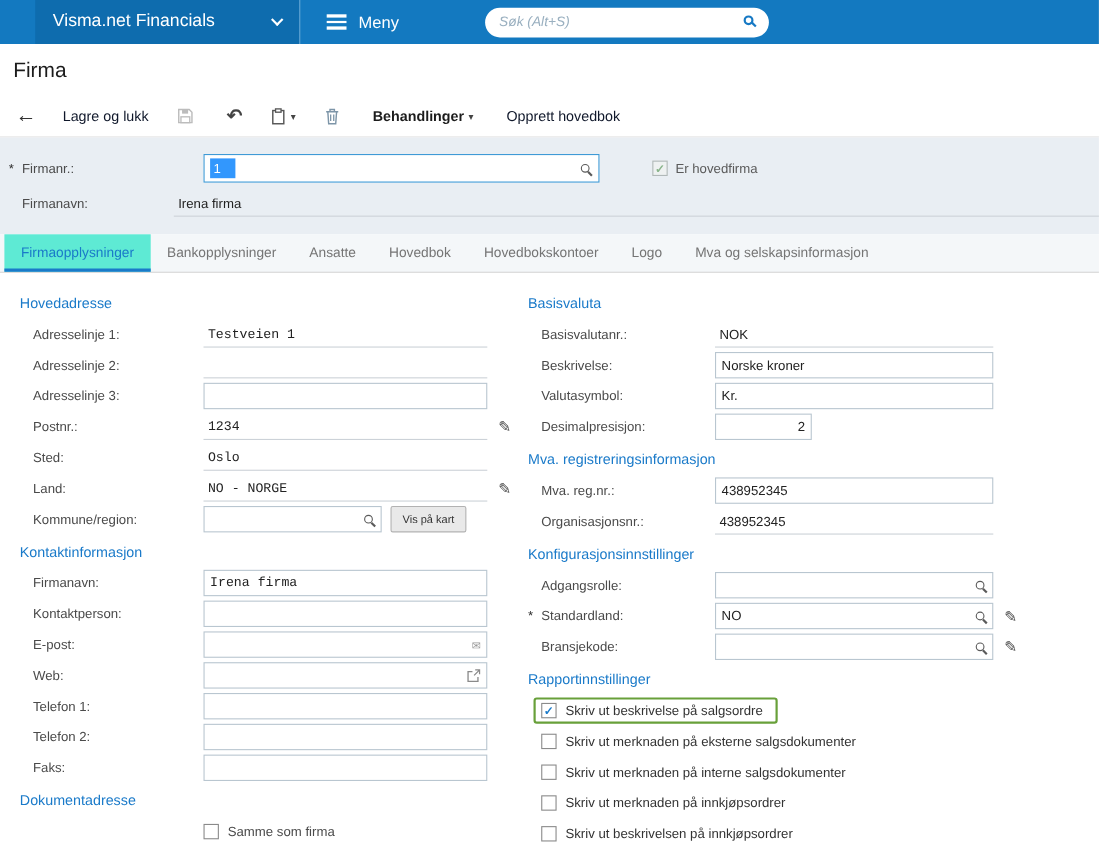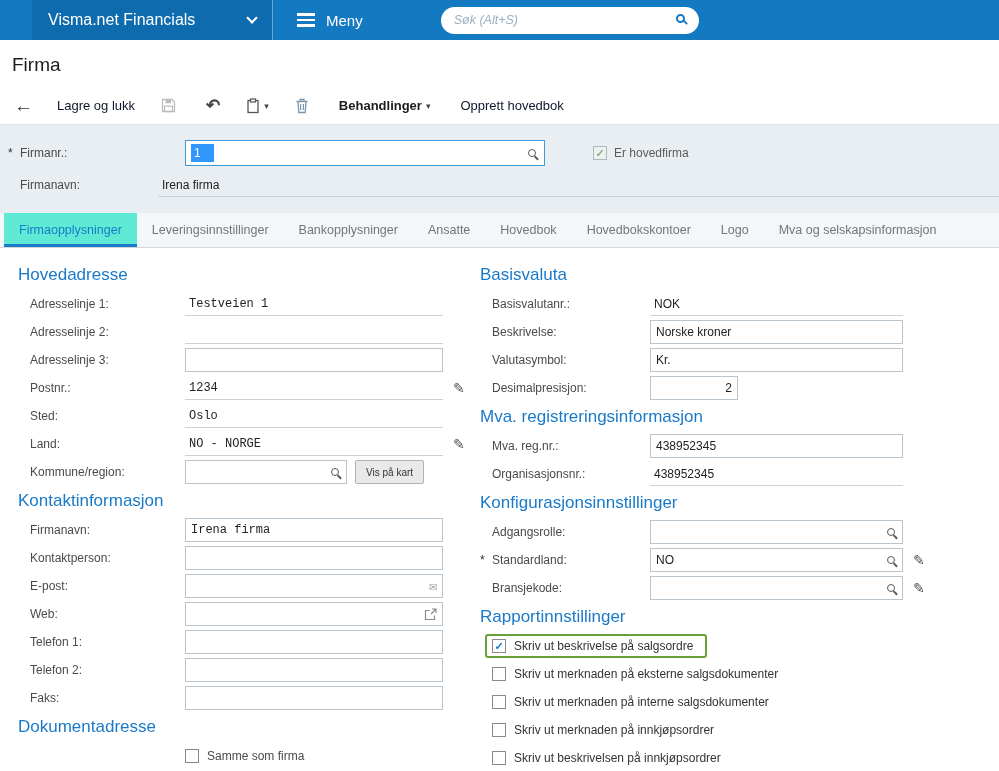--- a/index.html
+++ b/index.html
@@ -75,21 +75,21 @@
           border-bottom:1px solid #d6d6d6; padding-left:4px; }
   .tab { padding:0 15px; display:flex; align-items:center; color:#757575; font-size:12.5px;
          cursor:pointer; white-space:nowrap; }
   .tab.active { color:#1a7ac9; background:#5eead4; box-shadow:inset 0 -3px 0 #1a7ac9; }
 
   
   .content { display:flex; padding-top:12px; }
   .col.left { width:470px; flex:none; }
   .col.right { flex:1; }
   .sect { color:#1a7ac9; height:30px; display:flex; align-items:center; padding-left:18px;
-          font-size:17px; }
+          font-size:13px; }
   .sect-r { padding-left:10px; }
   .frow { display:flex; align-items:center; height:28px; padding-left:18px; }
   .flbl { width:167px; display:flex; align-items:center; color:#4a4a4a; flex:none; }
   .fwrap { position:relative; width:258px; display:flex; align-items:flex-start; flex:none;font-family:Liberation Mono, monospace; }
   .frow-r { display:flex; align-items:center; height:28px; padding-left:10px; }
   .flbl-r { width:170px; display:flex; align-items:center; color:#4a4a4a; flex:none; }
   .fwrap-r { position:relative; width:253px; display:flex; align-items:center; flex:none; }
   .fwrap.narrow { width:162px; }
   .ticon { margin-left:10px; font-size:14px; color:#4a4a4a; cursor:pointer; }
   .fldicon { position:absolute; right:6px; top:6px; color:#999; font-size:13px; line-height:13px; }
@@ -202,21 +202,20 @@
     <div class="hlbl">
       <span class="sp"></span>
       <span>Firmanavn:</span>
     </div>
     <input class="u hinput" value="Irena firma" style="">
   </div>
 </div>
 
 <div class="tabs">
   <div class="tab active">Firmaopplysninger</div>
-  <div class="tab">Leveringsinnstillinger</div>
   <div class="tab">Bankopplysninger</div>
   <div class="tab">Ansatte</div>
   <div class="tab">Hovedbok</div>
   <div class="tab">Hovedbokskontoer</div>
   <div class="tab">Logo</div>
   <div class="tab">Mva og selskapsinformasjon</div>
 </div>
 
 <div class="content">
 

